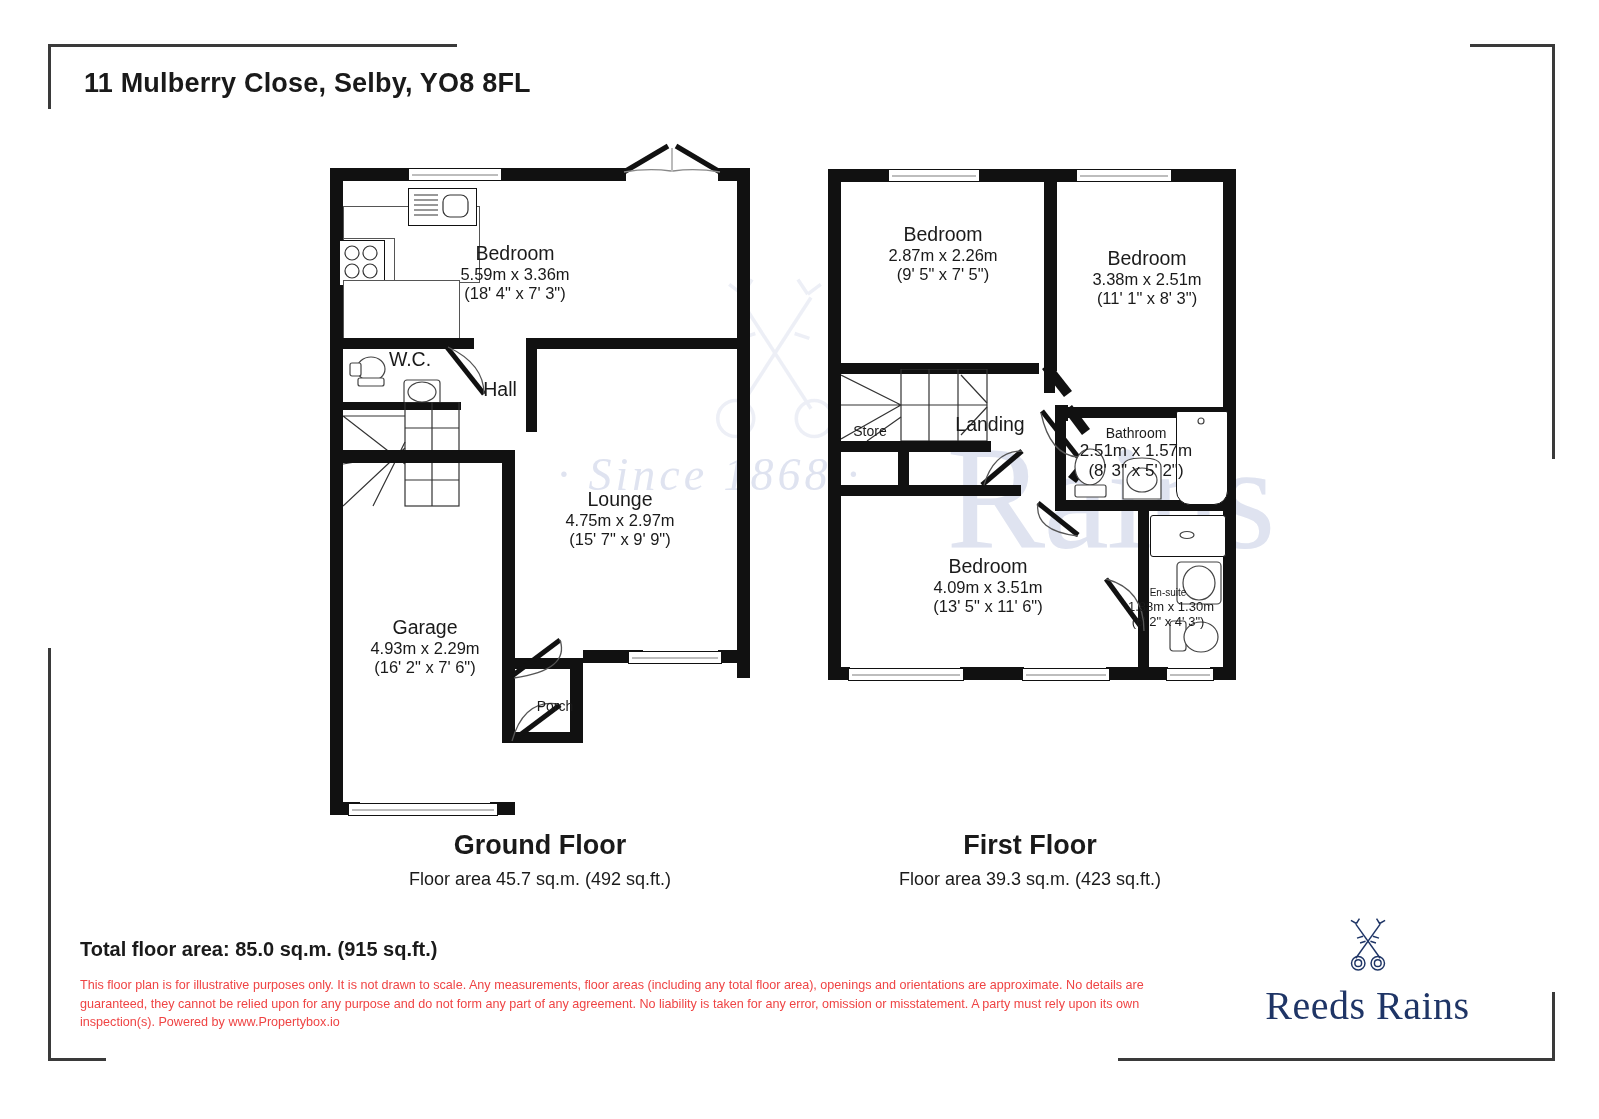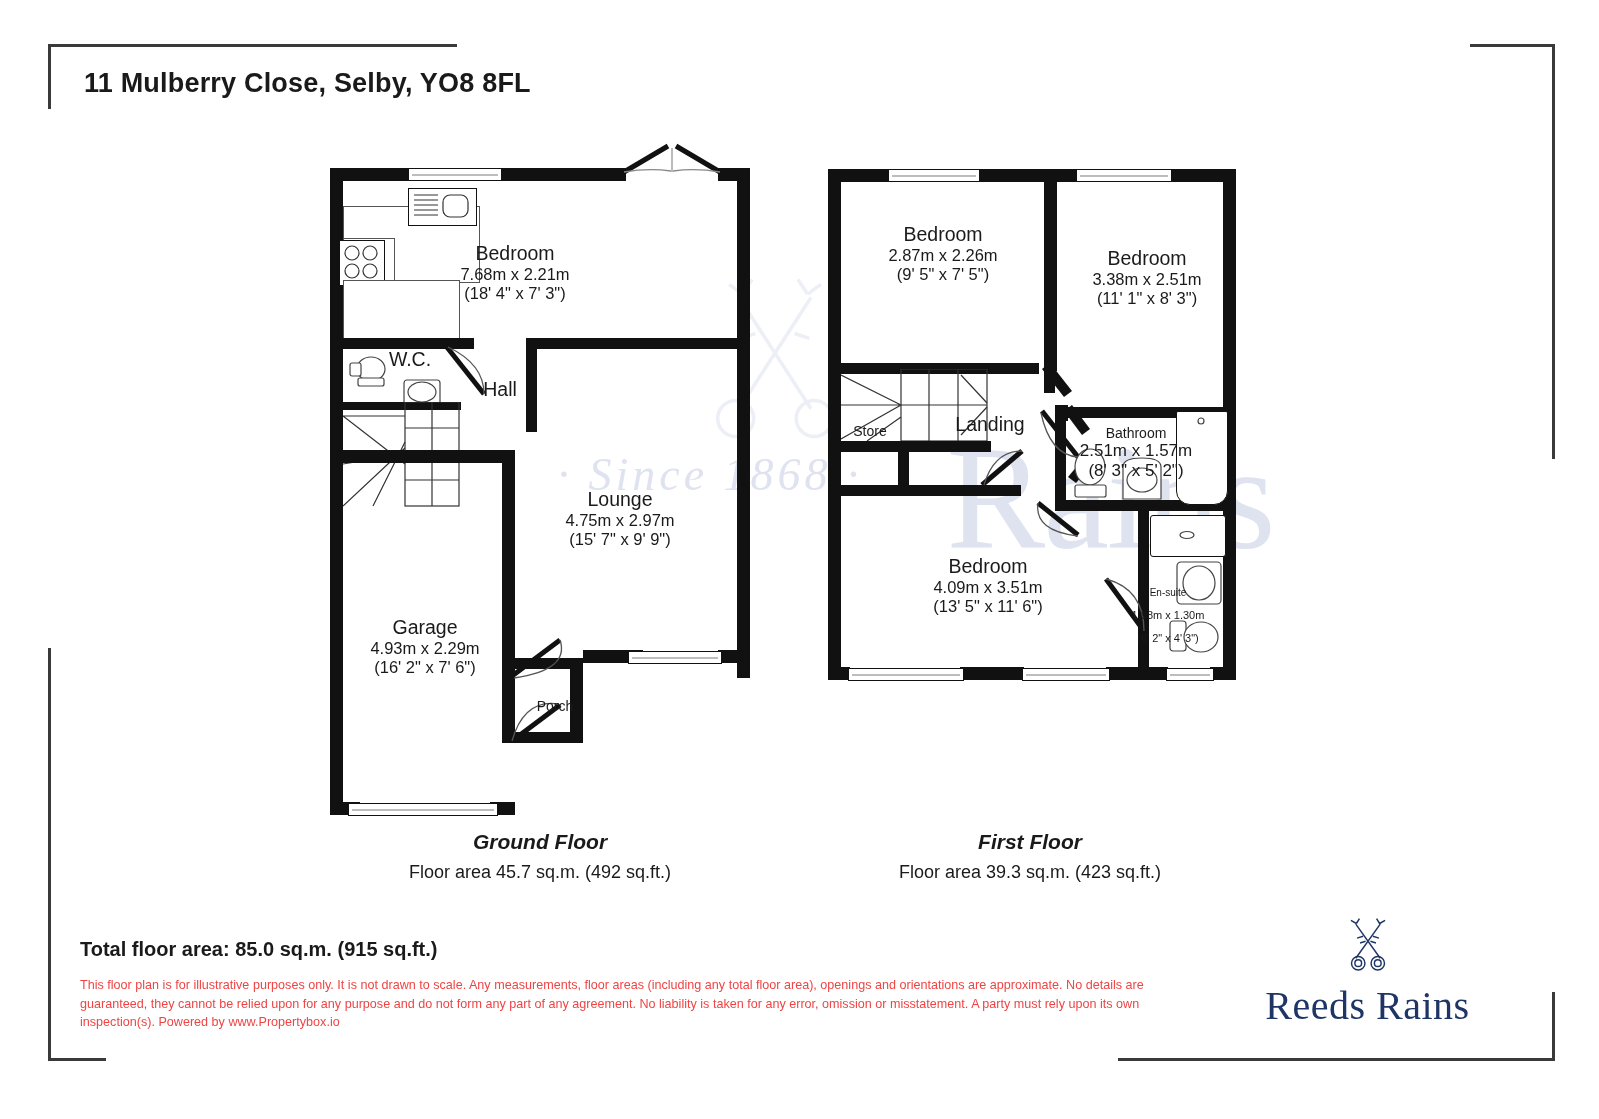--- a/index.html
+++ b/index.html
@@ -42,25 +42,25 @@
   .win::after{content:"";position:absolute;left:3px;right:3px;top:50%;
               height:2px;margin-top:-1px;background:#bdbdbd;}
 
   
   .lbl{position:absolute;text-align:center;line-height:1.17;white-space:nowrap;}
   .lbl .nm{font-size:19.5px;}
   .lbl .dm{font-size:16.5px;}
   .lbl.sm .nm{font-size:14px;}
   .lbl.sm .dm{font-size:17px;}
   .lbl.tiny .nm{font-size:10px;}
-  .lbl.tiny .dm{font-size:11px;margin-top:10px;}
+  .lbl.tiny .dm{font-size:13px;}
 
   
   .fcap{position:absolute;text-align:center;width:420px;}
-  .fcap .ft{font-size:21px;font-weight:700;font-style:italic;}
+  .fcap .ft{font-size:27px;font-weight:700;}
   .fcap .fa{font-size:18px;margin-top:8px;}
   #cap-ground{left:330px;top:830px;}
   #cap-first{left:820px;top:830px;}
 
   
   .total{position:absolute;left:80px;top:938px;font-size:20px;font-weight:700;}
   .disc{position:absolute;left:80px;top:976px;width:1110px;font-size:12.6px;
         line-height:1.48;color:#ef4444;}
 
   
@@ -189,21 +189,21 @@
       <path d="M4 46 L52 10" stroke="#111" stroke-width="5" fill="none"></path>
       <path d="M4 46 Q16 4 50 9" stroke="#555" stroke-width="1.3" fill="none"></path>
     </svg>
 
     <div class="w" style="left:0;top:652px;width:30px;height:13px;"></div>
     <div class="w" style="left:160px;top:652px;width:25px;height:13px;"></div>
     <div class="win" style="left:18px;top:653px;width:148px;height:11px;"></div>
 
     <div class="lbl" style="left:55px;top:92px;width:260px;">
       <div class="nm">Bedroom</div>
-      <div class="dm">7.68m x 2.21m</div>
+      <div class="dm">5.59m x 3.36m</div>
       <div class="dm">(18' 4" x 7' 3")</div>
     </div>
     <div class="lbl" style="left:20px;top:198px;width:120px;">
       <div class="nm">W.C.</div>
     </div>
     <div class="lbl" style="left:115px;top:228px;width:110px;">
       <div class="nm">Hall</div>
     </div>
     <div class="lbl" style="left:160px;top:338px;width:260px;">
       <div class="nm">Lounge</div>

